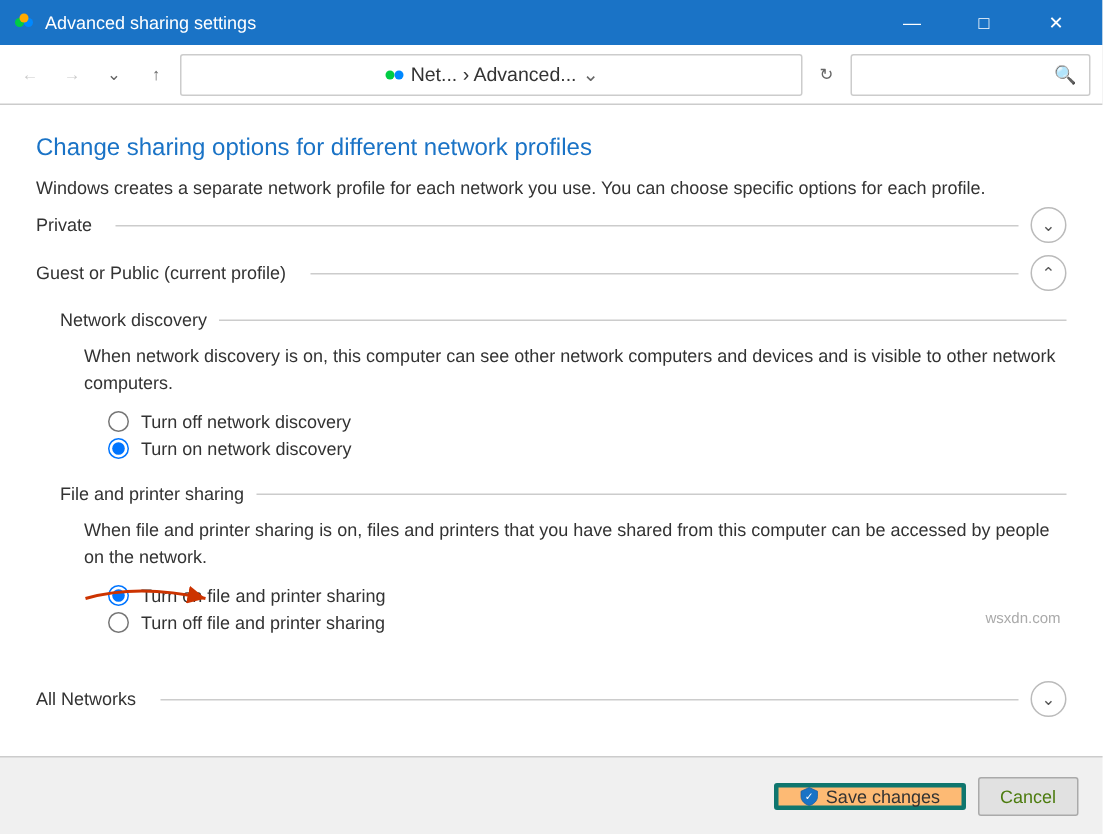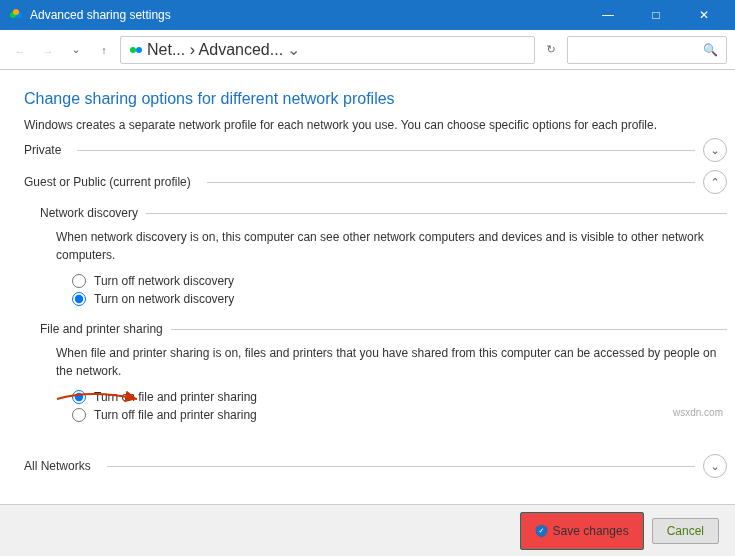--- a/index.html
+++ b/index.html
@@ -49,43 +49,44 @@
     .nav-btn.disabled { color: #ccc; cursor: default; }
     .address-path {
       flex: 1;
       height: 28px;
       border: 1px solid #ccc;
       border-radius: 2px;
       display: flex;
       align-items: center;
       padding: 0 8px;
       background: white;
-      font-size: 16px;
+      font-size: 13px;
       color: #333;
       gap: 4px;
+      justify-content: center;
     }
     .search-box {
       width: 160px; height: 28px;
       border: 1px solid #ccc;
       border-radius: 2px;
       background: white;
       display: flex;
       align-items: center;
       padding: 0 8px;
       gap: 4px;
     }
     .search-box input {
       border: none; outline: none; font-size: 12px; width: 100%; background: transparent;
     }
 
     
     .content {
       background: white;
       margin: 0;
-      padding: 20px 8px 80px 24px;
+      padding: 20px 24px 80px 24px;
       height: calc(556px - 30px - 40px);
       overflow-y: auto;
       position: relative;
     }
 
     .page-title {
       color: #1a73c6;
       font-size: 16px;
       font-weight: 400;
       margin-bottom: 8px;
@@ -181,24 +182,24 @@
       height: 52px;
       background: #f0f0f0;
       border-top: 1px solid #ccc;
       display: flex;
       align-items: center;
       justify-content: flex-end;
       padding: 0 16px;
       gap: 8px;
     }
     .btn-save {
-      height: 38px;
+      height: 18px;
       padding: 0 14px;
-      background: #ef4444;
-      border: 1px solid #0f766e;
+      background: #fdba74;
+      border: 3px solid #0f766e;
       border-radius: 2px;
       cursor: pointer;
       font-size: 12px;
       color: #333;
       display: flex;
       align-items: center;
       gap: 4px;
     }
     .btn-cancel {
       height: 26px;

